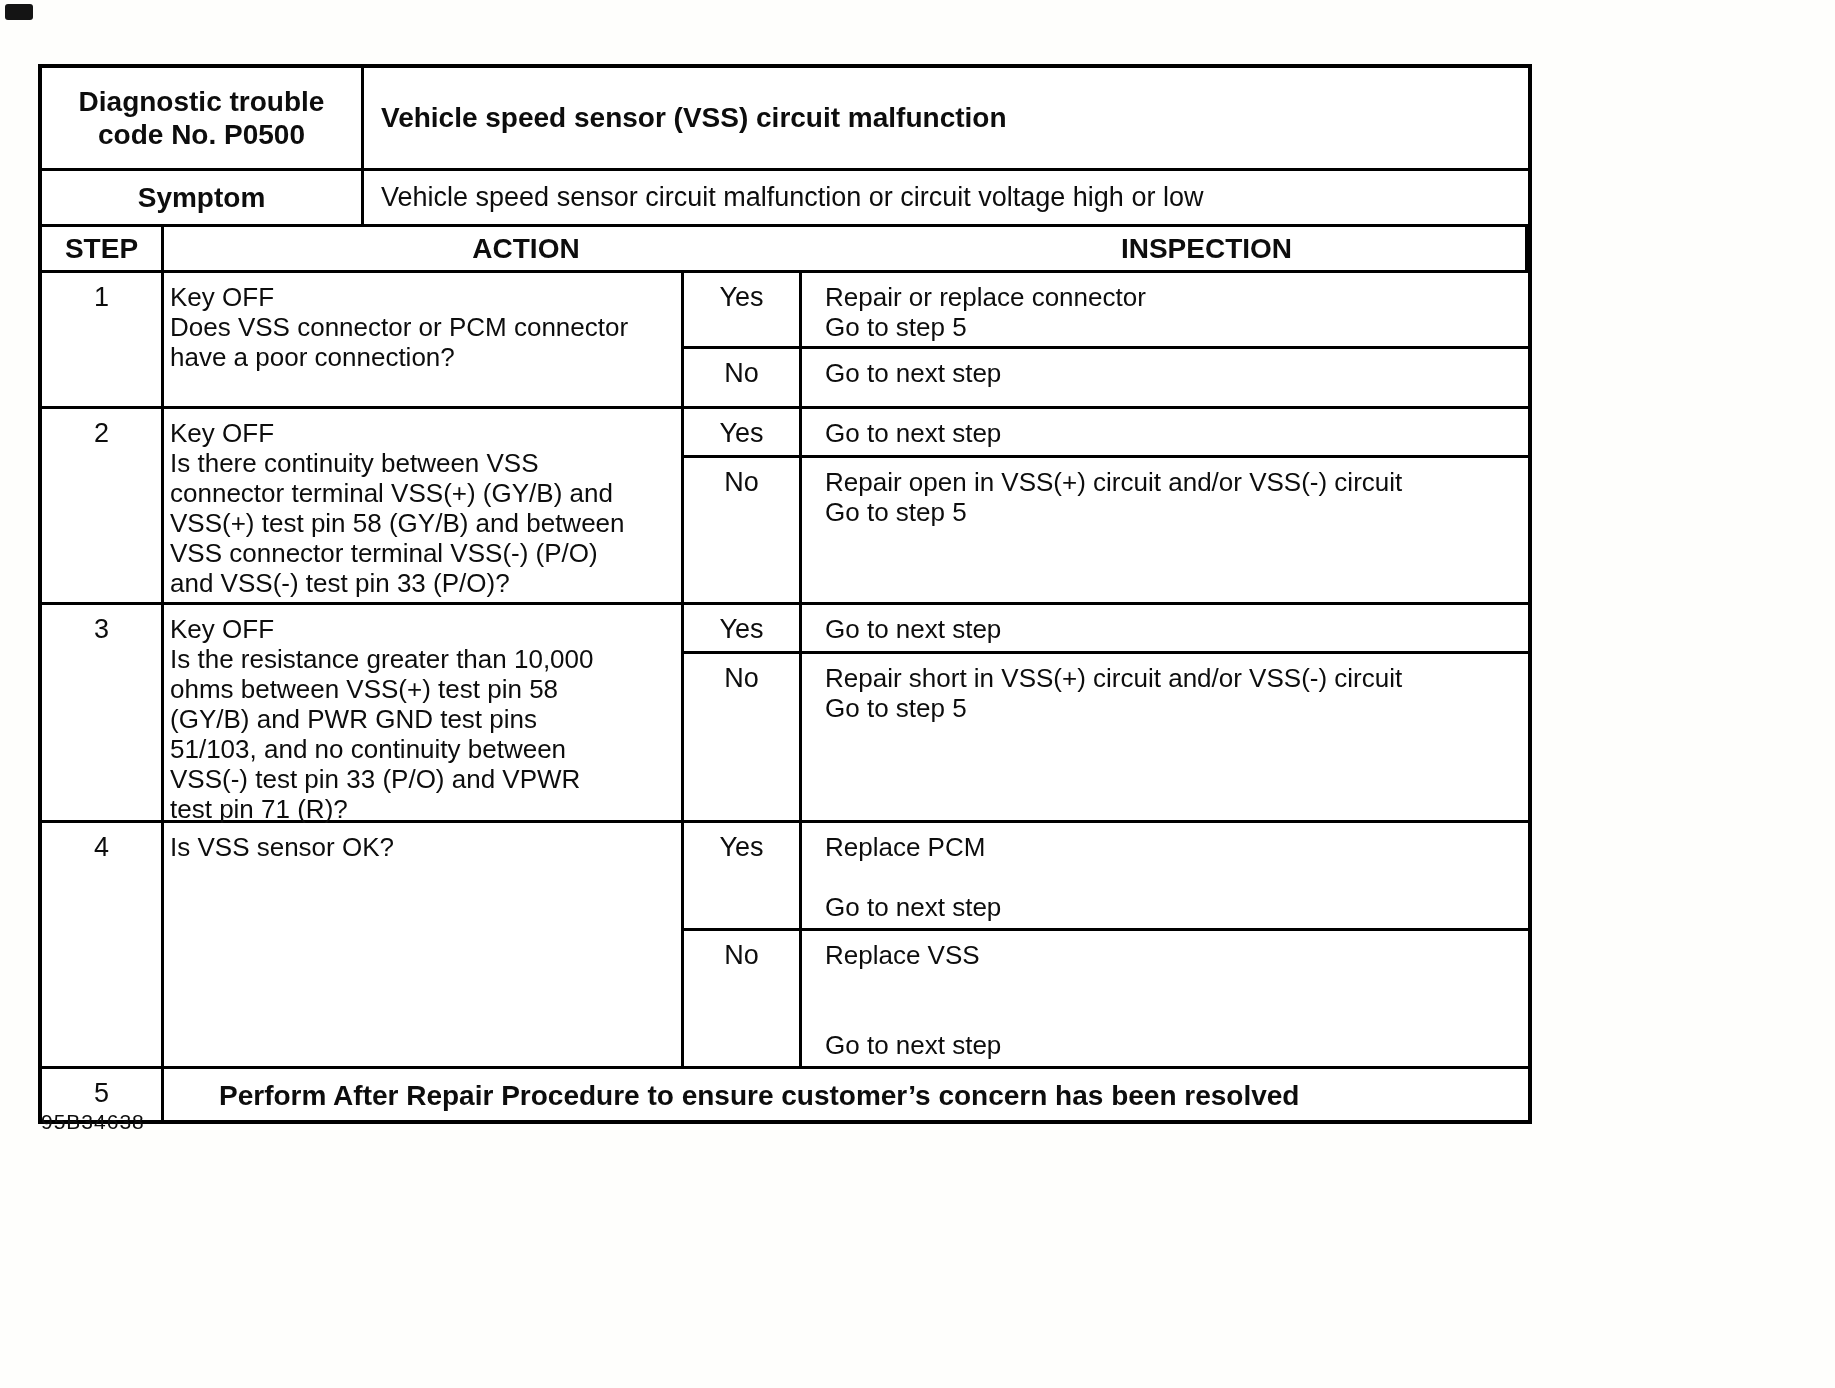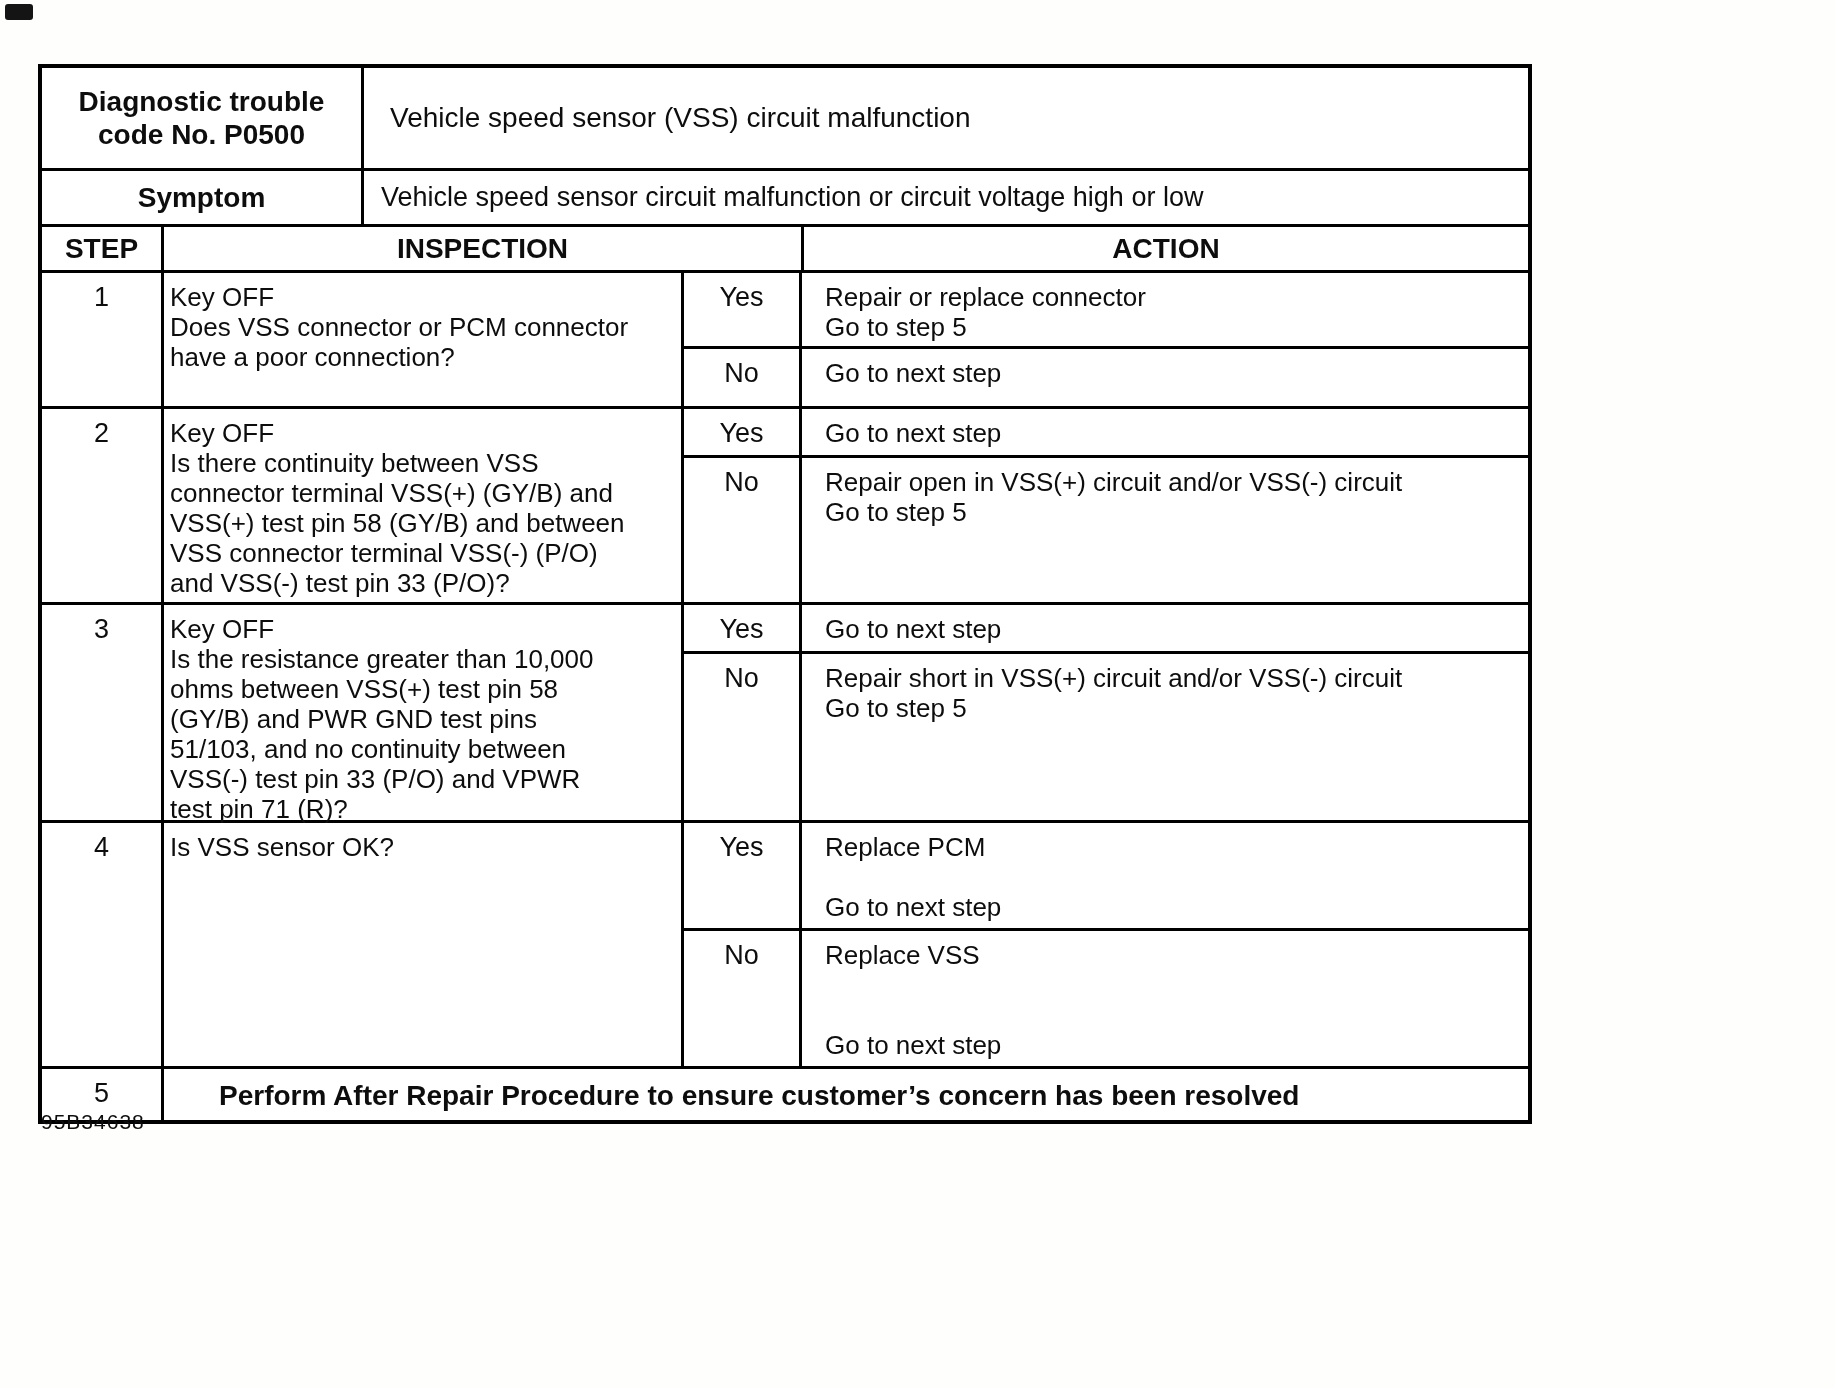--- a/index.html
+++ b/index.html
@@ -26,21 +26,21 @@
 
   
   .dtc-header-row { height:100px; }
   .dtc-label {
     width:322px; border-right:3px solid #000; flex-shrink:0;
     display:flex; align-items:center; justify-content:center;
     text-align:center; font-weight:bold; font-size:28px; line-height:33px;
   }
   .dtc-title {
     flex:1; display:flex; align-items:center;
-    padding-left:26px; font-weight:normal; font-size:28px;
+    padding-left:17px; font-weight:bold; font-size:28px;
   }
 
   .symptom-row { height:56px; }
   .symptom-label {
     width:322px; border-right:3px solid #000; flex-shrink:0;
     display:flex; align-items:center; justify-content:center;
     font-weight:bold; font-size:28px;
   }
   .symptom-text {
     flex:1; display:flex; align-items:center;
@@ -111,22 +111,22 @@
       <div class="dtc-title">Vehicle speed sensor (VSS) circuit malfunction</div>
     </div>
 
     <div class="row symptom-row">
       <div class="symptom-label">Symptom</div>
       <div class="symptom-text">Vehicle speed sensor circuit malfunction or circuit voltage high or low</div>
     </div>
 
     <div class="row col-header-row">
       <div class="hcell h-step">STEP</div>
+      <div class="hcell h-action">ACTION</div>
       <div class="hcell h-inspection">INSPECTION</div>
-      <div class="hcell h-action">ACTION</div>
     </div>
 
     <div class="row r-s1">
       <div class="step-cell">1</div>
       <div class="inspection-cell ml">Key OFF
 Does VSS connector or PCM connector
 have a poor connection?</div>
       <div class="branches">
         <div class="branch b-yes">
           <div class="answer-cell">Yes</div>

